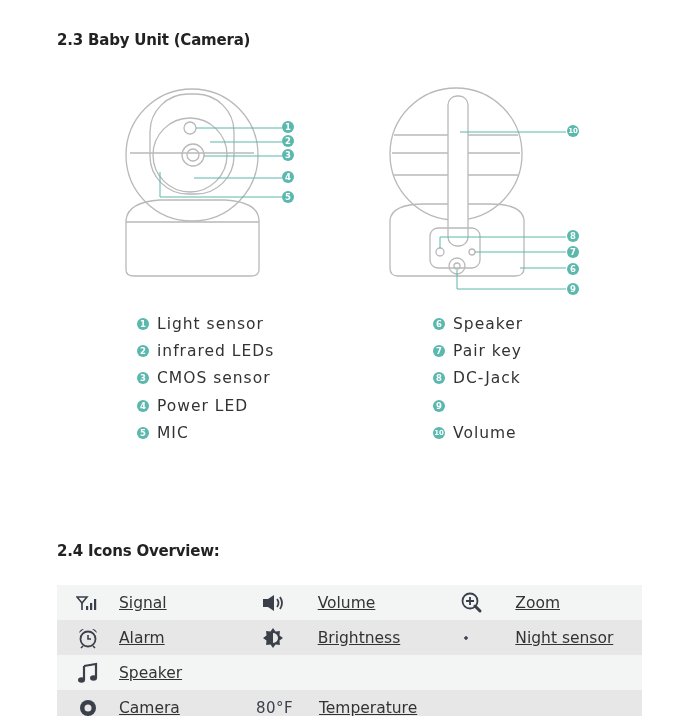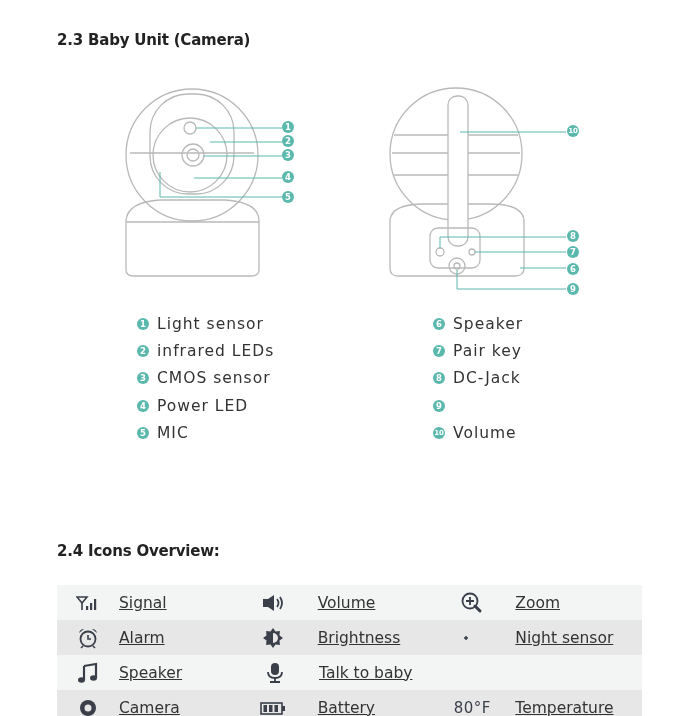--- a/index.html
+++ b/index.html
@@ -212,55 +212,33 @@
       <span class="ico">
         <svg width="22" height="22" viewBox="0 0 22 22">
             <path d="M7 4 L19 2 V16" fill="none" stroke="#3a3f4a" stroke-width="2.2"></path>
             <path d="M7 4 V18" stroke="#3a3f4a" stroke-width="2.2"></path>
             <ellipse cx="4.5" cy="18" rx="3.5" ry="2.8" fill="#3a3f4a"></ellipse>
             <ellipse cx="16.5" cy="16" rx="3.5" ry="2.8" fill="#3a3f4a"></ellipse>
           </svg>
       </span>
       <span class="lbl">Speaker</span>
     </div>
-    <div class="cell">
-      <span class="ico">
-        <svg width="22" height="22" viewBox="0 0 22 22">
-            <rect x="7" y="1" width="8" height="12" rx="4" fill="#3a3f4a"></rect>
-            <path d="M4 10 Q4 16 11 16 Q18 16 18 10" fill="none" stroke="#3a3f4a" stroke-width="1.8"></path>
-            <path d="M11 16 V20 M6 20 H16" stroke="#3a3f4a" stroke-width="1.8"></path>
-          </svg>
-      </span>
-      <span class="lbl">Talk to baby</span>
-    </div>
   </div>
 
   <div class="row dark">
     <div class="cell">
       <span class="ico">
         <svg width="22" height="22" viewBox="0 0 22 22">
             <circle cx="11" cy="11" r="8" fill="#3a3f4a"></circle>
             <circle cx="11" cy="11" r="3.5" fill="#e7e7e7"></circle>
             <path d="M5 20 H17" stroke="#3a3f4a" stroke-width="2"></path>
           </svg>
       </span>
       <span class="lbl">Camera</span>
     </div>
     <div class="cell">
       <span class="ico">
-        <svg width="26" height="14" viewBox="0 0 26 14">
-            <rect x="1" y="2" width="21" height="11" fill="none" stroke="#3a3f4a" stroke-width="1.6"></rect>
-            <rect x="22" y="5" width="3" height="5" fill="#3a3f4a"></rect>
-            <rect x="3.5" y="4" width="3.5" height="7" fill="#3a3f4a"></rect>
-            <rect x="9" y="4" width="3.5" height="7" fill="#3a3f4a"></rect>
-            <rect x="14.5" y="4" width="3.5" height="7" fill="#3a3f4a"></rect>
-          </svg>
-      </span>
-      <span class="lbl">Battery</span>
-    </div>
-    <div class="cell">
-      <span class="ico">
         <span class="temp-txt">80°F</span>
       </span>
       <span class="lbl">Temperature</span>
     </div>
   </div>
 </div>
 
 </body></html>

